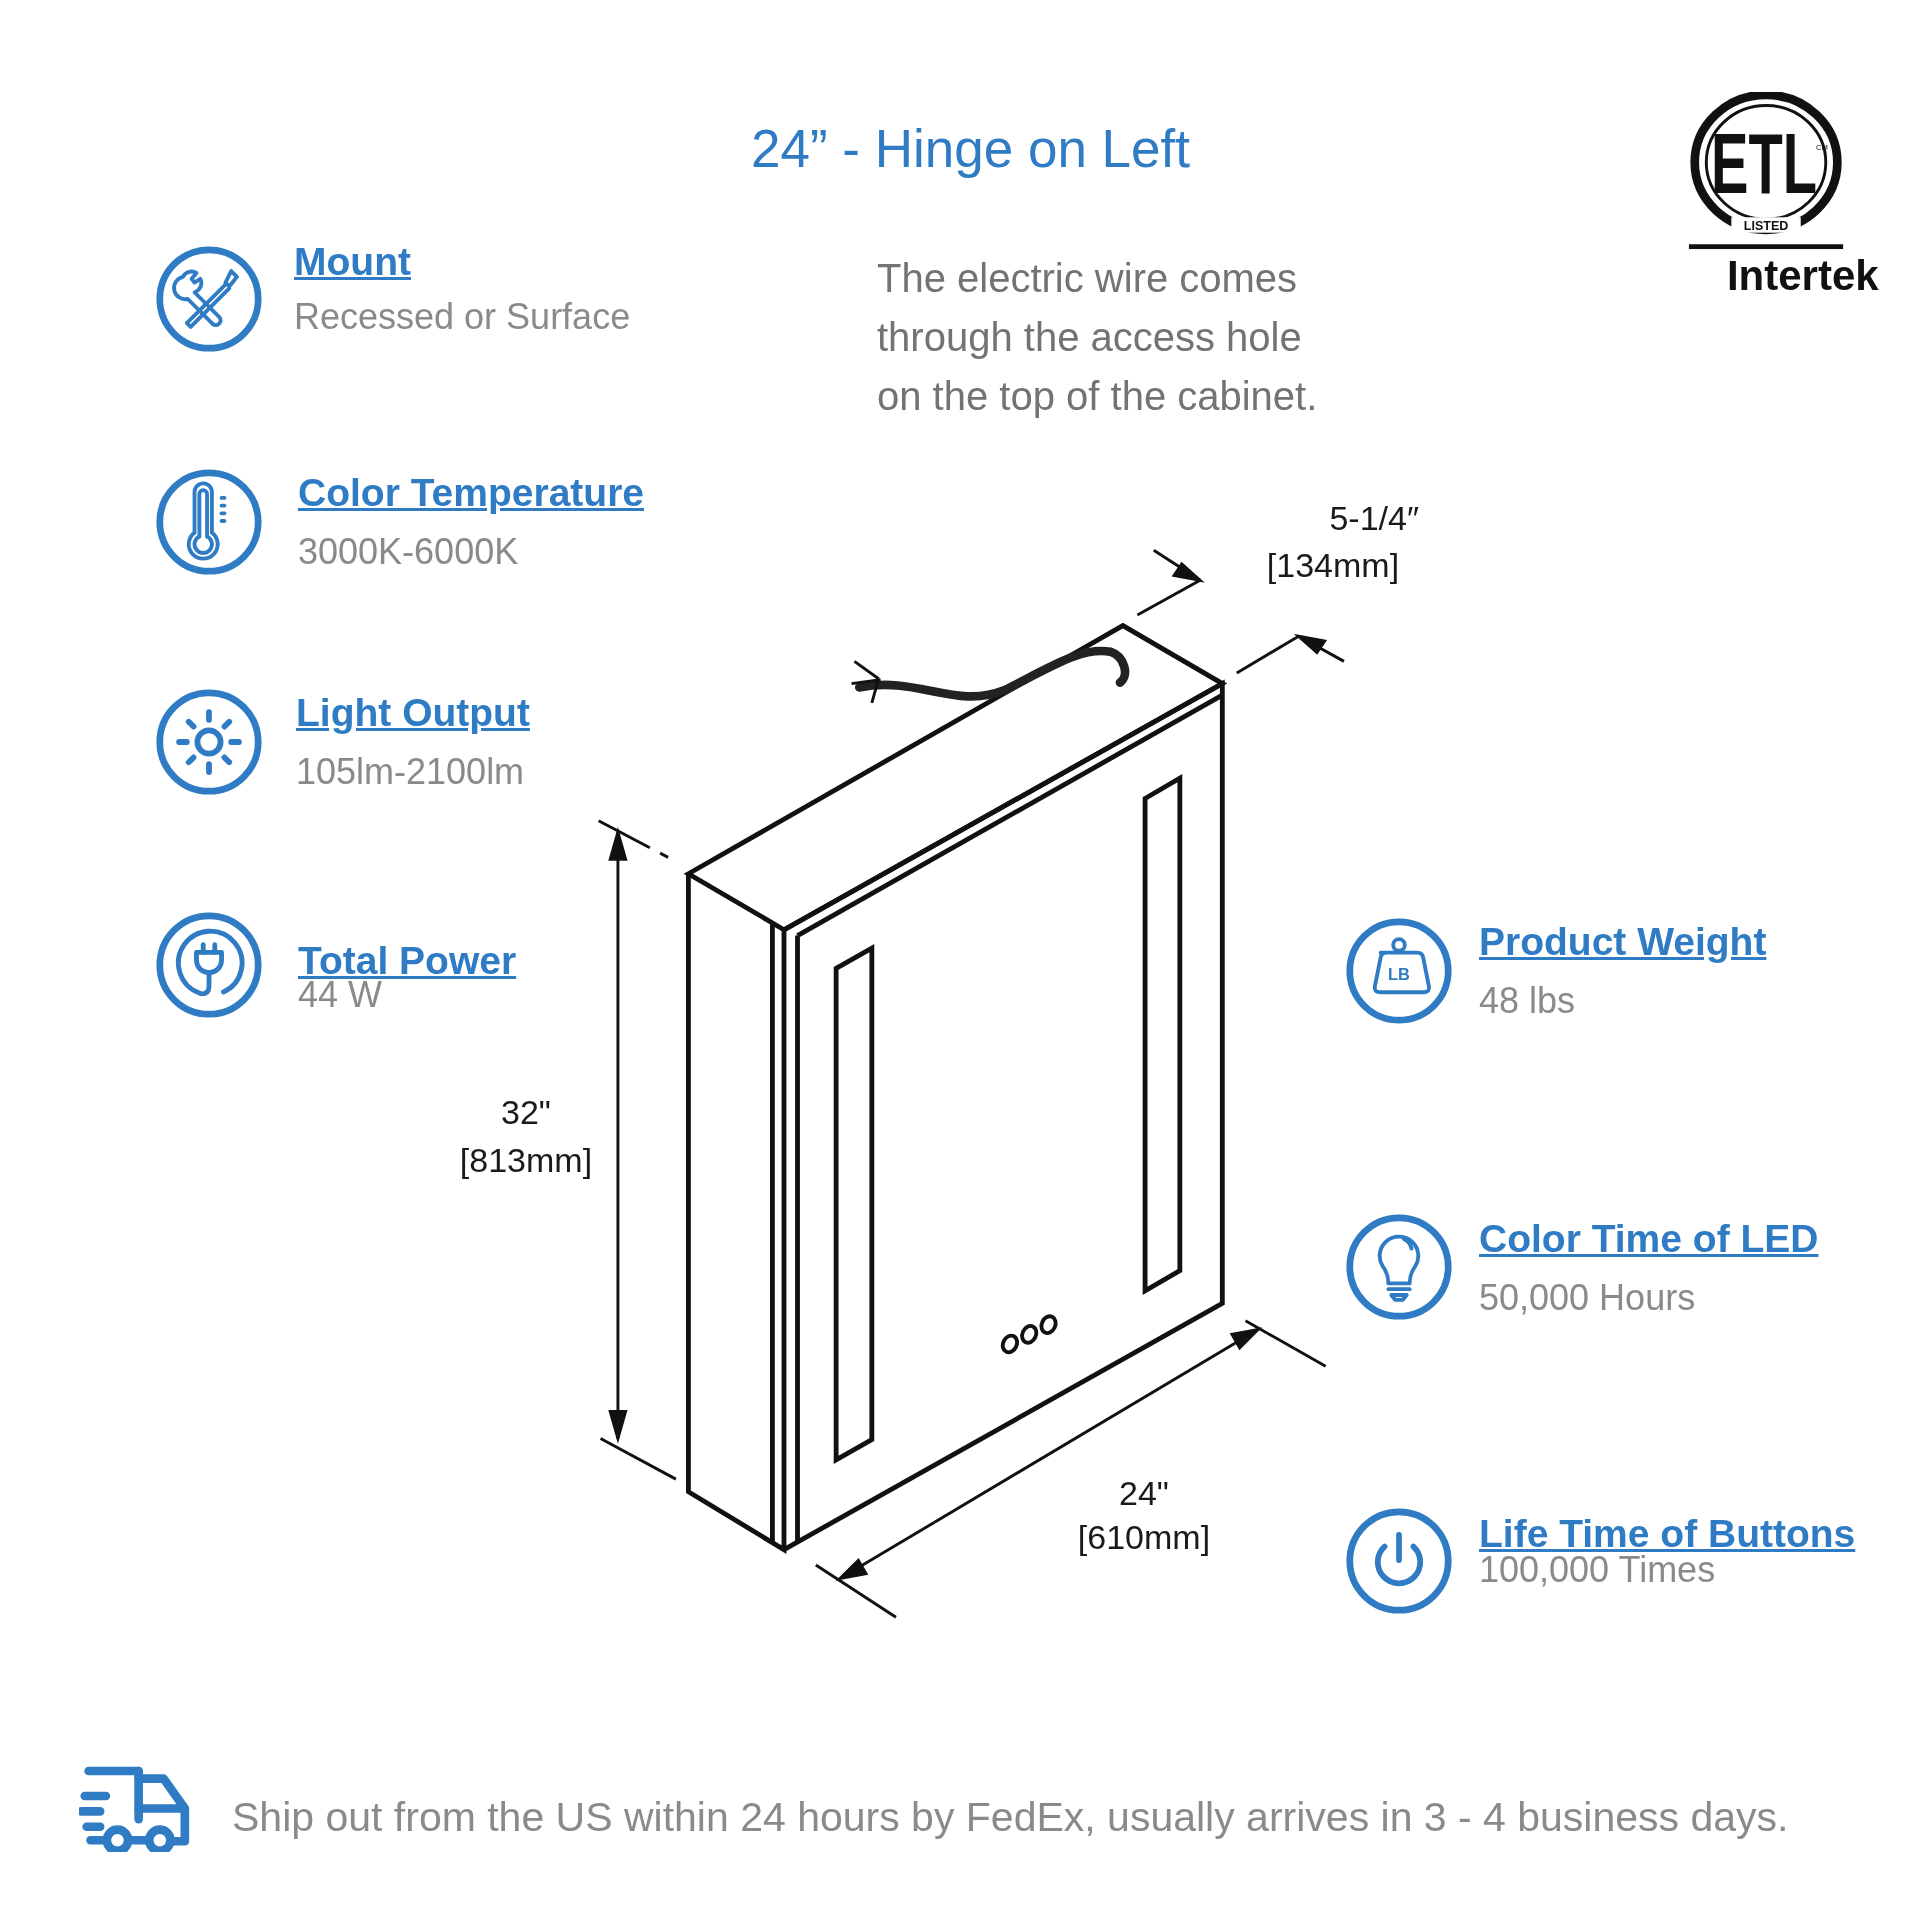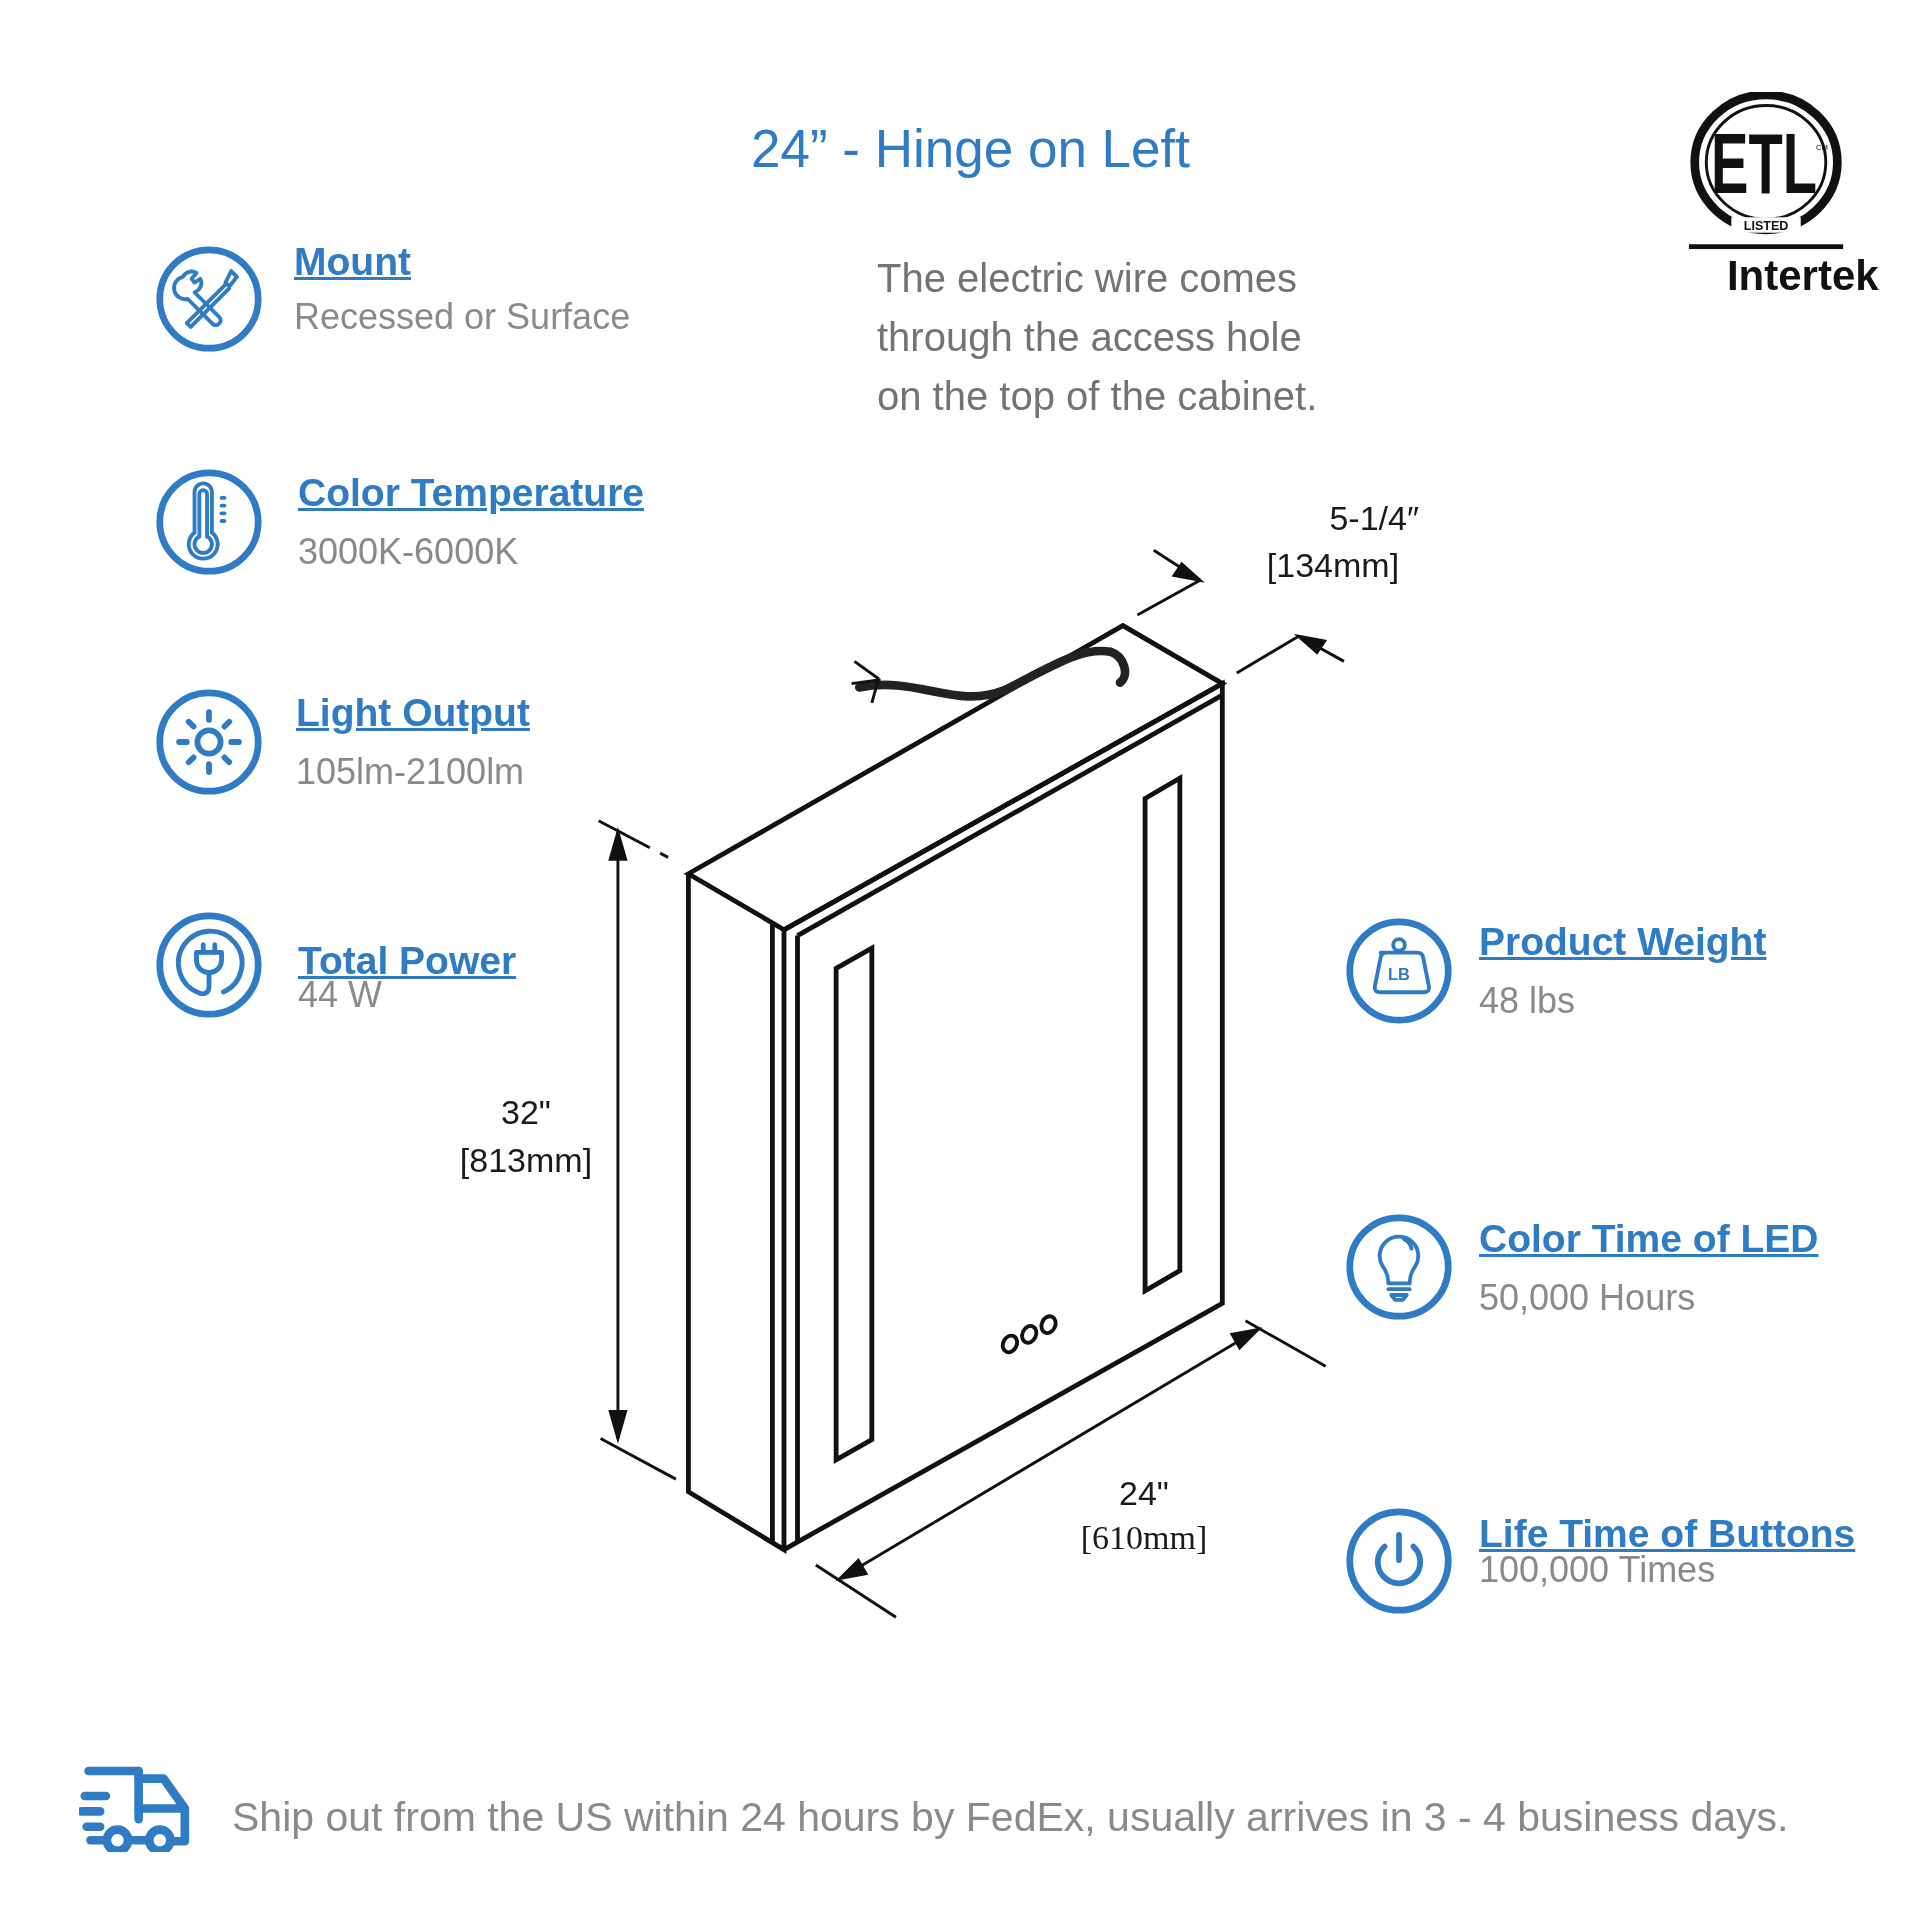--- a/index.html
+++ b/index.html
@@ -201,21 +201,21 @@
   </g>
 </svg>
 
 <div class="abs dim-label" style="left:1255px; top:497px; width:164px; text-align:right;">5-1/4″</div>
 <div class="abs dim-label" style="left:1246px; top:544px; width:174px; text-align:center;">[134mm]</div>
 
 <div class="abs dim-label" style="left:439px; top:1091px; width:174px;">32"</div>
 <div class="abs dim-label" style="left:439px; top:1139px; width:174px;">[813mm]</div>
 
 <div class="abs dim-label" style="left:1057px; top:1472px; width:174px;">24"</div>
-<div class="abs dim-label" style="left:1057px; top:1516px; width:174px;font-family:Liberation Serif, serif;">[610mm]</div>
+<div class="abs dim-label" style="left:1057px; top:1516px; width:174px;">[610mm]</div>
 
 <div>
   <svg class="abs" style="left:79px; top:1765px;" width="127" height="87" viewBox="0 0 132 90">
     <g fill="none" stroke="#2f7bc4" stroke-width="9" stroke-linecap="round" stroke-linejoin="round">
       <line x1="10" y1="6" x2="62" y2="6"></line>
       <line x1="6" y1="32" x2="28" y2="32"></line>
       <line x1="2" y1="48" x2="22" y2="48"></line>
       <line x1="8" y1="64" x2="22" y2="64"></line>
       <path d="M62 6 V56"></path>
       <path d="M62 14 H88 L110 45 V79 H97"></path>

